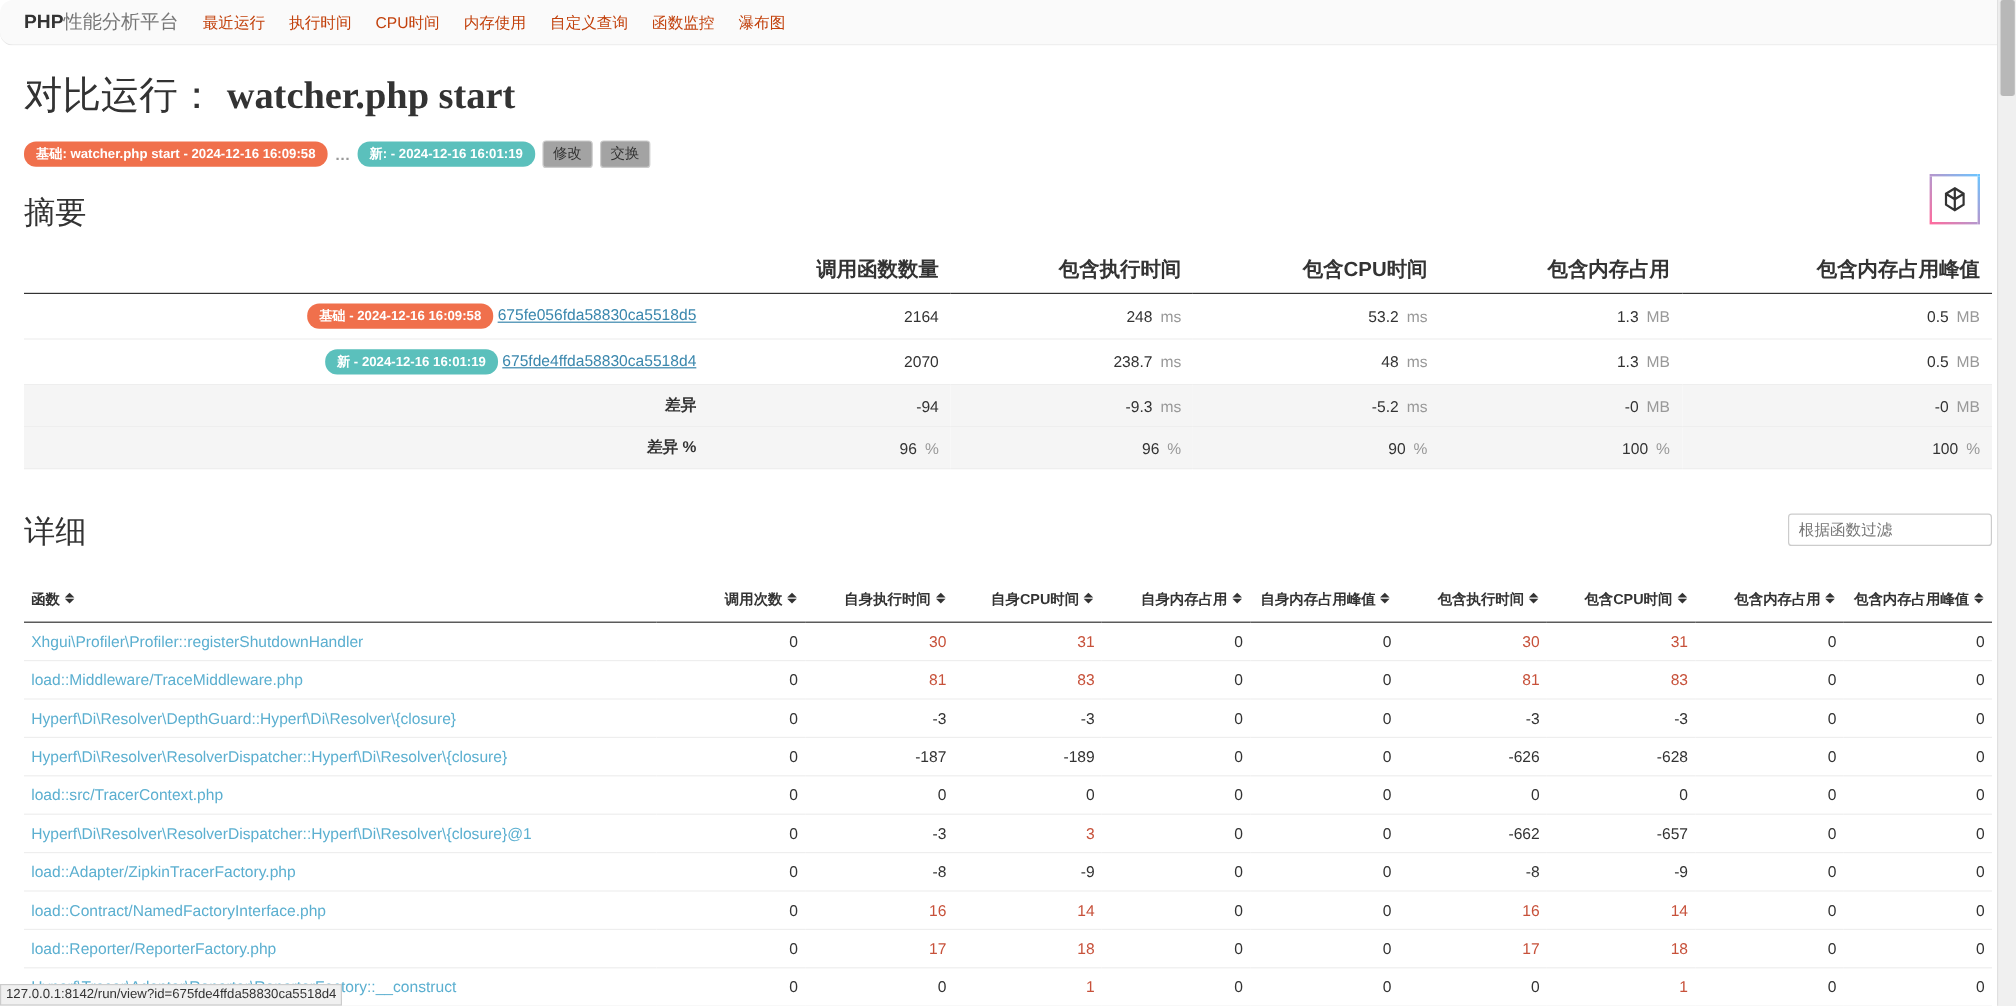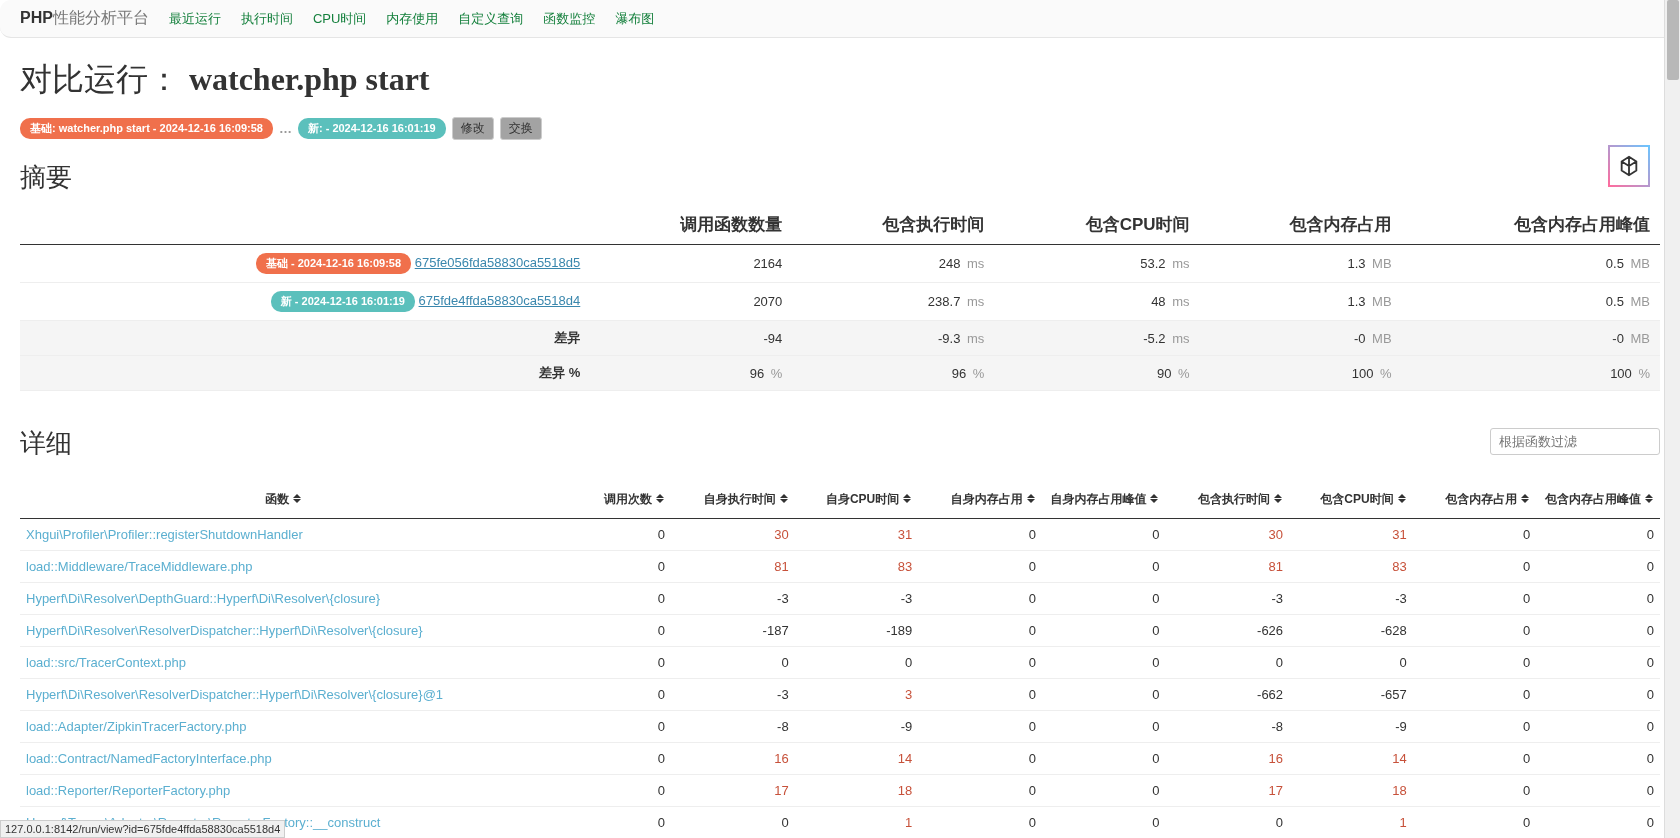--- a/index.html
+++ b/index.html
@@ -1,20 +1,20 @@
 <!DOCTYPE html>
 <html><head>
 <meta charset="utf-8">
 <style>
 * { margin: 0; padding: 0; box-sizing: border-box; }
 body { font-family: "Helvetica Neue", Helvetica, Arial, sans-serif; font-size: 13px; color: #333; background: #fff; }
 .navbar { background: #fafafa; border-bottom: 1px solid #e5e5e5; padding: 8px 20px; display: flex; align-items: center; gap: 20px; border-radius: 11px; }
 .navbar-brand { font-size: 16px; color: #777; font-weight: normal; }
 .navbar-brand b { color: #333; font-weight: bold; }
-.navbar-item { color: #15803d; font-size: 13px; cursor: pointer; }
+.navbar-item { color: #c2410c; font-size: 13px; cursor: pointer; }
 .container { padding: 10px 20px; }
 .page-title { font-size: 32px; margin: 10px 0 15px 0; font-weight: normal; }
 .page-title b { font-family: Georgia, serif; font-weight: bold; }
 .badge-row { display: flex; align-items: center; gap: 6px; margin-bottom: 20px; }
 .badge { display: inline-block; padding: 3px 10px; border-radius: 10px; color: #fff; font-size: 11px; font-weight: bold; }
 .badge-orange { background: #f0704c; }
 .badge-teal { background: #5bc0bc; }
 .ellipsis { color: #999; font-weight: bold; }
 .btn-small { background: #a3a3a3; border: 1px solid #ccc; padding: 2px 8px; border-radius: 3px; font-size: 12px; cursor: pointer; color: #333; }
 .section-title { font-size: 26px; margin: 15px 0 10px 0; font-weight: normal; }
@@ -25,21 +25,21 @@
 .summary-table td { text-align: right; padding: 8px 10px; font-size: 13px; border-bottom: 1px solid #eee; }
 .summary-table td:first-child, .summary-table th:first-child { text-align: right; }
 .summary-table .unit { color: #999; margin-left: 3px; }
 .link { color: #3a87ad; text-decoration: underline; cursor: pointer; }
 .link-plain { color: #5bafd0; cursor: pointer; }
 .summary-table tbody tr:nth-child(3), .summary-table tbody tr:nth-child(4) { background: #f5f5f5; }
 .summary-table tr:nth-child(3) td:first-child, .summary-table tr:nth-child(4) td:first-child { font-weight: bold; }
 .detail-header { display: flex; justify-content: space-between; align-items: center; margin: 20px 0 10px 0; }
 .filter-input { border: 1px solid #ccc; padding: 5px 8px; font-size: 13px; width: 170px; border-radius: 3px; }
 .detail-table th { text-align: right; padding: 10px 6px; font-size: 12px; font-weight: bold; border-bottom: 1px solid #333; white-space: nowrap; }
-.detail-table th:first-child { text-align: center; margin-left: 28px; }
+.detail-table th:first-child { text-align: left; margin-left: 28px; }
 .detail-table td { text-align: right; padding: 8px 6px; font-size: 13px; border-bottom: 1px solid #eee; }
 .detail-table td:first-child { text-align: left; }
 .sort-icon { display: inline-block; width: 9px; height: 11px; margin-left: 4px; vertical-align: middle; }
 .sort-icon::before, .sort-icon::after { content: ''; display: block; width: 0; height: 0; border-left: 4px solid transparent; border-right: 4px solid transparent; }
 .sort-icon::before { border-bottom: 4px solid #333; margin-bottom: 1px; }
 .sort-icon::after { border-top: 4px solid #333; }
 .val-pos { color: #c7513a; }
 .status-bar { position: fixed; bottom: 0; left: 0; background: #f0f0f0; border: 1px solid #ccc; padding: 2px 4px; font-size: 11px; }
 .scrollbar { position: fixed; right: 0; top: 0; width: 16px; height: 100%; background: #f0f0f0; border-left: 1px solid #ddd; }
 .scrollbar-thumb { position: absolute; top: 0; left: 2px; width: 12px; height: 80px; background: #b8b8b8; border-radius: 2px; }

